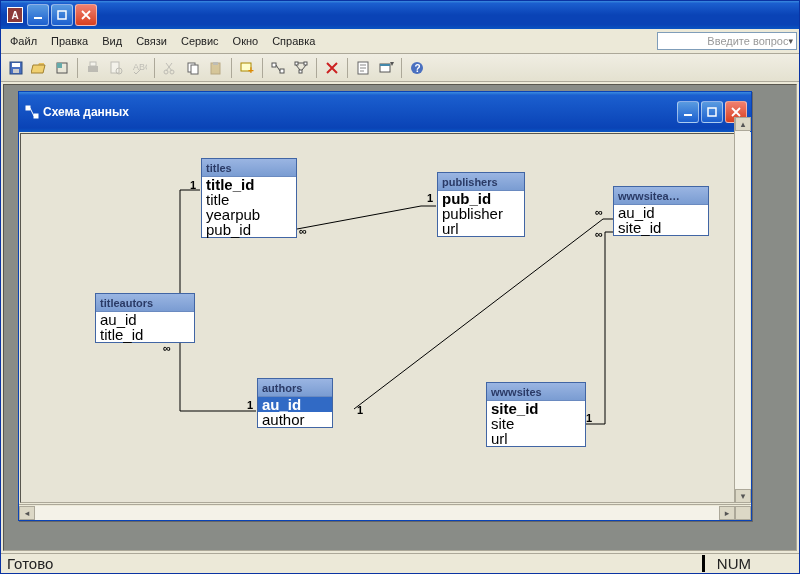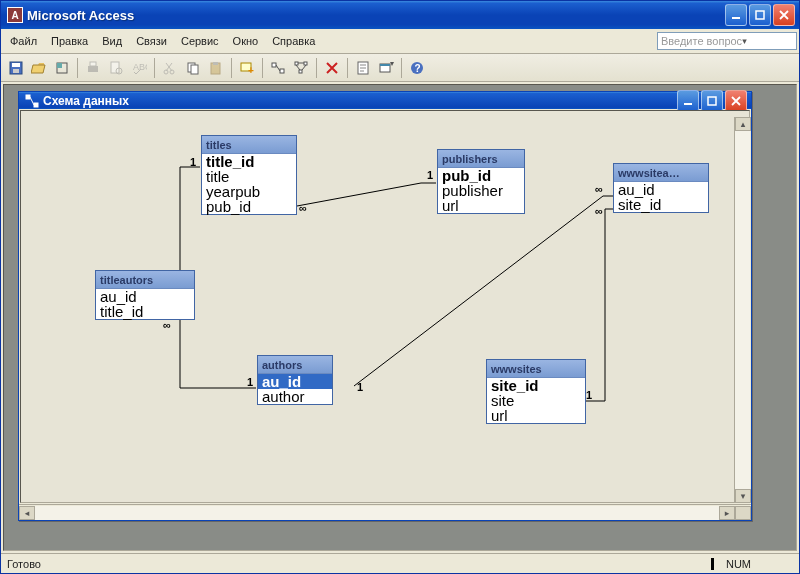--- a/index.html
+++ b/index.html
@@ -11,66 +11,65 @@
 .titlebar .app-icon { width: 16px; height: 16px; margin-right: 4px; background:#8c3a3a; border:1px solid #fff; display:flex;align-items:center;justify-content:center;font-size:10px;font-weight:bold;color:#fff;}
 .titlebar .title { flex: 1; text-shadow: 1px 1px 1px #08307a; }
 .win-btns { display:flex; gap:2px; }
 .win-btn { width: 22px; height:22px; border-radius:3px; display:flex;align-items:center;justify-content:center;color:#fff; font-weight:bold; border:1px solid rgba(255,255,255,0.5); background:linear-gradient(to bottom,#5a9be0,#1b5fcf); font-size:11px;}
 .win-btn.close { background:linear-gradient(to bottom,#f08070,#d84020); }
 .win-btn svg { width:10px;height:10px; }
 
 .menubar { height:22px; background:#ece9d8; display:flex; align-items:center; padding:12px 2px; border-bottom:1px solid #aca899; }
 .menu-item { padding:2px 7px; color:#222; cursor:default; text-decoration:underline; text-decoration-color: transparent; }
 .menubar .spacer { flex:1; }
-.question-box { width:140px; height:18px; border:1px solid #7f9db9; background:#fff; color:#999; font-size:11px; padding:1px 3px; display:flex; align-items:center; justify-content:flex-start; }
+.question-box { width:140px; height:18px; border:1px solid #7f9db9; background:#fff; color:#999; font-size:11px; padding:1px 3px; display:flex; align-items:center; justify-content:flex-end; }
 .question-box .arrow { color:#555; font-size:9px;}
 
 .toolbar { height:28px; background:linear-gradient(to bottom,#f0eee3,#e4e1d0); border-bottom:1px solid #aca899; display:flex; align-items:center; padding:0 4px; gap:1px; }
 .tool-btn { width:22px; height:22px; display:flex; align-items:center; justify-content:center; border:1px solid transparent; cursor:default;}
 .tool-btn.disabled { opacity:0.45; cursor:default; }
 .tool-sep { width:1px; height:20px; background:#aca899; margin:0 3px; }
 
 
 .mdi { flex:1; background:#898c87; border:1px inset #aca899; margin:2px; position:relative; overflow:hidden; }
 
 
 .rel-window { position:absolute; left:14px; top:6px; width:734px; height:430px; background:#ece9d8; border:1px solid #0a43b6; display:flex; flex-direction:column; box-shadow:1px 1px 0 #666; }
-.rel-titlebar { height:17px; background:linear-gradient(to bottom,#3a8be0 0%, #1b5fcf 8%, #0a43b6 90%, #0a55c3 100%); display:flex; align-items:center; padding:0 4px 0 6px; color:#fff; font-weight:bold; font-size:12px; }
+.rel-titlebar { height:40px; background:linear-gradient(to bottom,#3a8be0 0%, #1b5fcf 8%, #0a43b6 90%, #0a55c3 100%); display:flex; align-items:center; padding:0 4px 0 6px; color:#fff; font-weight:bold; font-size:12px; }
 .rel-titlebar .icon { width:14px;height:14px;margin-right:4px; }
 .rel-titlebar .title { flex:1; }
 .rel-canvas { flex:1; background:#e7e4d6; position:relative; border:1px inset #aca899; margin:1px; overflow:hidden; }
 .rel-scroll-h { height:16px; background:#ece9d8; border-top:1px solid #aca899; display:flex; align-items:center; }
 .scroll-btn { width:16px;height:14px; background:#dcd8c6; border:1px solid #aca899; display:flex;align-items:center;justify-content:center;font-size:9px;color:#555;}
 .rel-scroll-v { position:absolute; right:1px; top:25px; bottom:17px; width:16px; background:#ece9d8; border-left:1px solid #aca899; display:flex; flex-direction:column; }
 .scroll-track-v { flex:1; background:#f4f2e8; }
 
 
 .tbl { position:absolute; width:96px; background:#ef4444; border:1px solid #4165a4; font-size:11px; }
 .tbl-header { height:18px; background:linear-gradient(to bottom,#9ab5e2,#7a9cd2); color:#2a3a66; font-weight:bold; display:flex; align-items:center; padding:0 4px; border-bottom:1px solid #6a8ac0; }
 .tbl-fields { padding:0; }
 .tbl-field { padding:1px 4px; border-bottom:0; background:#fff; font-size:15px; line-height:13px; }
 .tbl-field.pk { font-weight:bold; }
 .tbl-field.selected { background:#316ac5; color:#fff; }
 
 
 svg.rel-lines { position:absolute; left:0; top:0; width:100%; height:100%; pointer-events:none; }
 .card { font-size:11px; font-weight:bold; fill:#000; }
 
-.statusbar { height:20px; background:#ece9d8; border-top:1px solid #aca899; display:flex; align-items:center; padding:0 6px; font-size:11px; color:#222; }
+.statusbar { height:20px; background:#ece9d8; border-top:1px solid #aca899; display:flex; align-items:center; padding:0 6px; font-size:15px; color:#222; }
 .statusbar .spacer{flex:1;}
 .statusbar .cell { padding:0 12px; border-left:3px solid #000000;}
 </style>
 </head>
 <body>
 
 <div class="window">
 
   <div class="titlebar">
     <div class="app-icon">A</div>
-    <div class="title">Microsoft Access</div>
     <div class="win-btns">
       <div class="win-btn">
           <svg viewBox="0 0 10 10">
             <rect x="1" y="7" width="8" height="2" fill="#fff"></rect>
           </svg>
         </div>
       <div class="win-btn">
           <svg viewBox="0 0 10 10">
             <rect x="1" y="1" width="8" height="8" fill="none" stroke="#fff" stroke-width="1.5"></rect>
           </svg>

